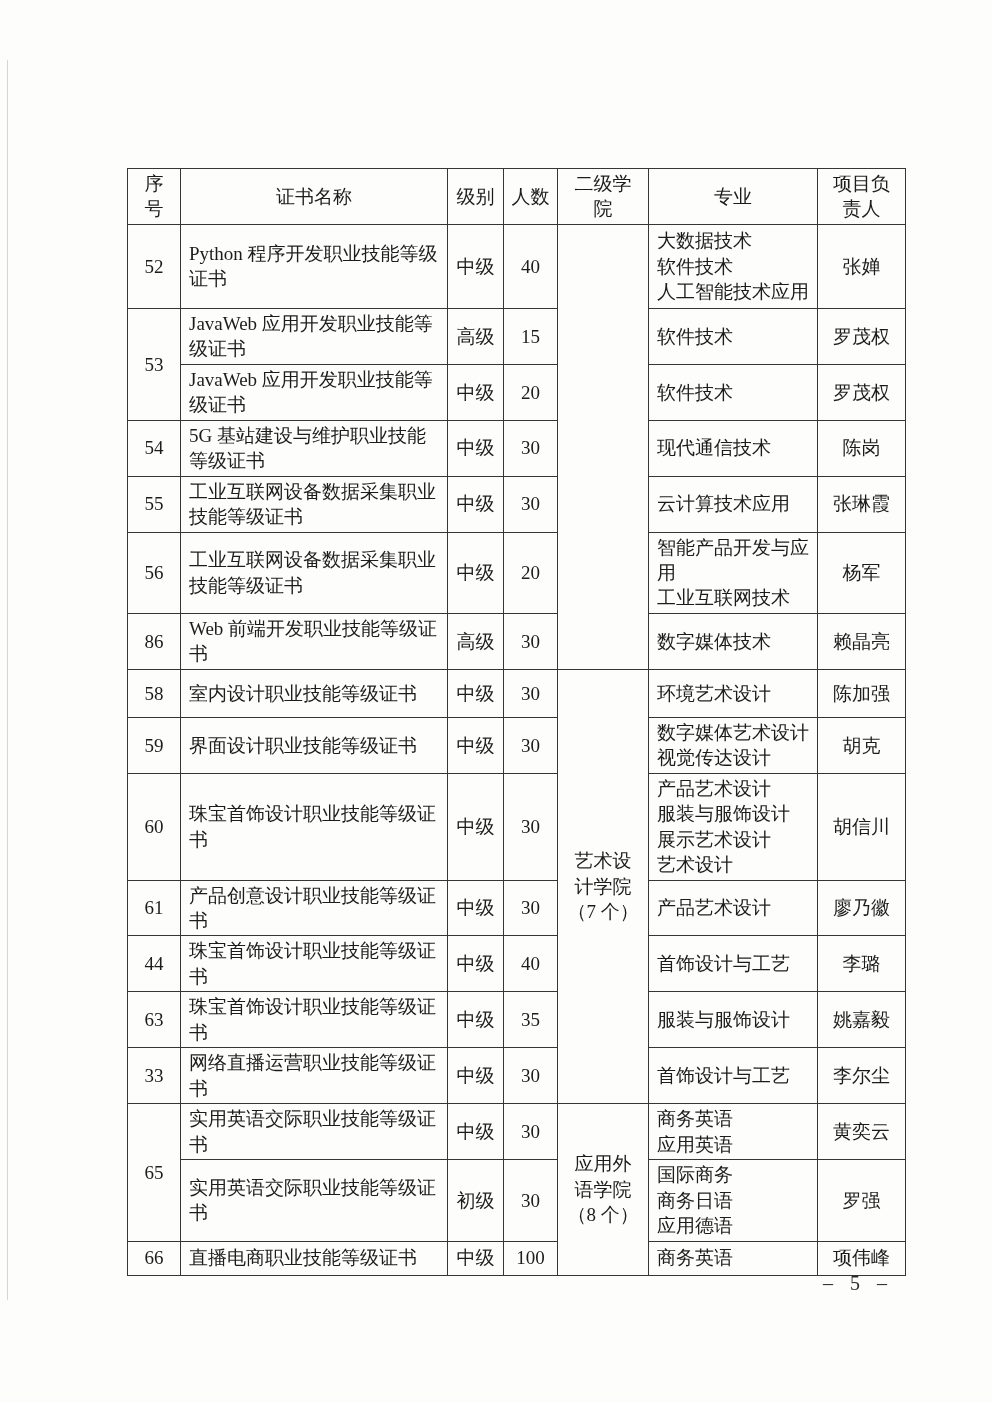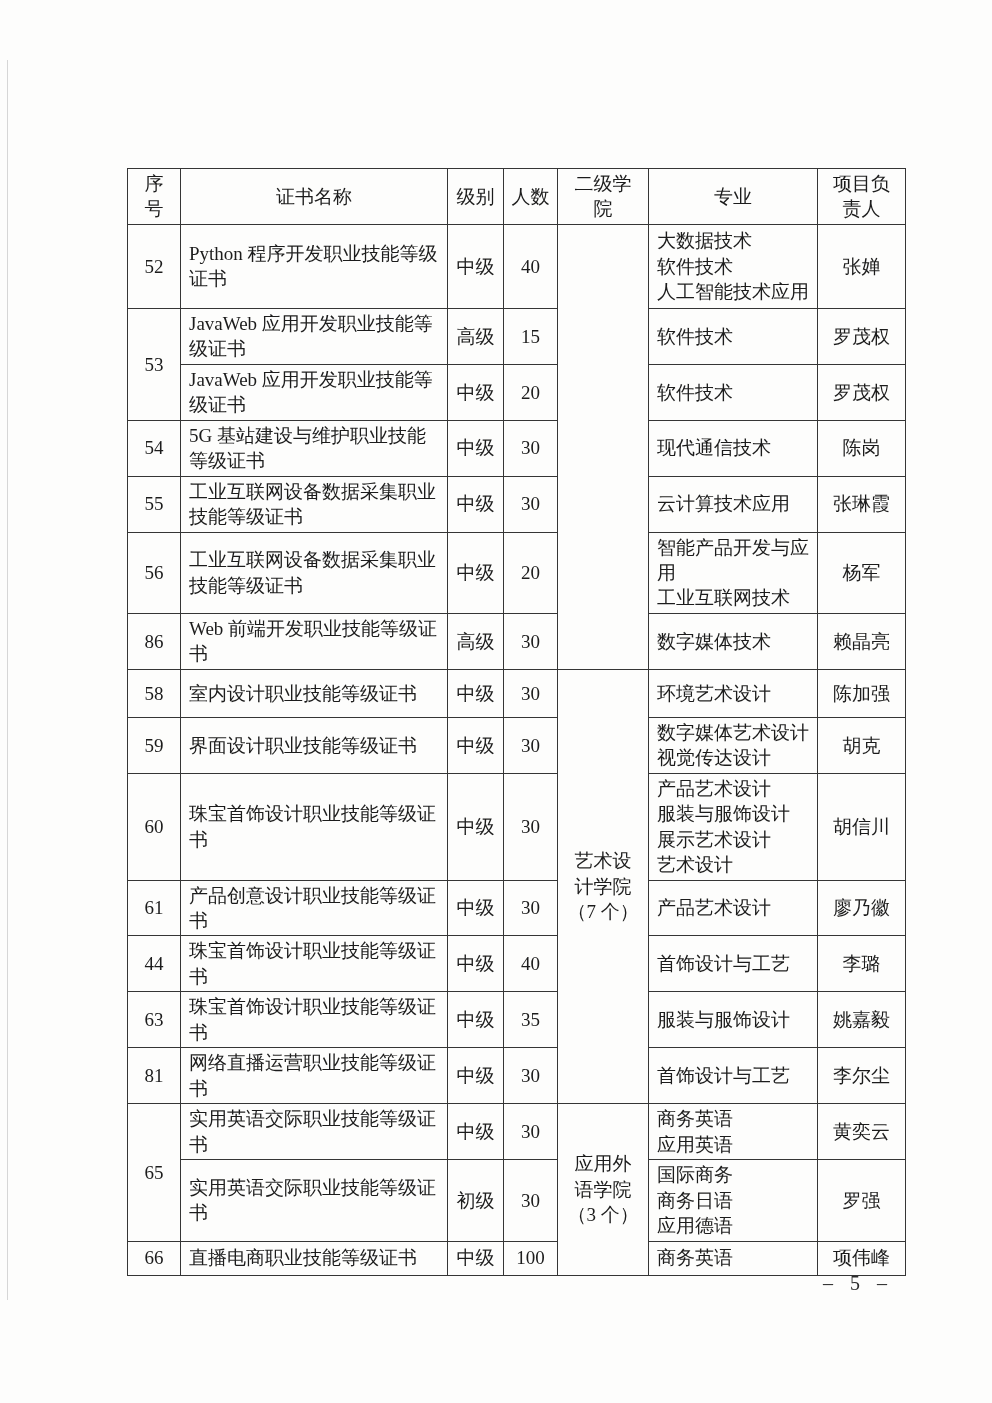--- a/index.html
+++ b/index.html
@@ -212,36 +212,36 @@
     <tr style="height:53px">
       <td>63</td>
       <td class="left">珠宝首饰设计职业技能等级证书</td>
       <td>中级</td>
       <td>35</td>
       <td class="left">服装与服饰设计</td>
       <td>姚嘉毅</td>
     </tr>
 
     <tr style="height:52px">
-      <td>81</td>
+      <td>33</td>
       <td class="left">网络直播运营职业技能等级证书</td>
       <td>中级</td>
       <td>30</td>
       <td class="left">首饰设计与工艺</td>
       <td>李尔尘</td>
     </tr>
 
     <tr style="height:56px">
       <td rowspan="2">65</td>
       <td class="left">实用英语交际职业技能等级证书</td>
       <td>中级</td>
       <td>30</td>
       <td rowspan="3">应用外
 语学院
-（3 个）</td>
+（8 个）</td>
       <td class="left">商务英语
 应用英语</td>
       <td>黄奕云</td>
     </tr>
 
     <tr style="height:77px">
       <td class="left">实用英语交际职业技能等级证书</td>
       <td>初级</td>
       <td>30</td>
       <td class="left">国际商务

